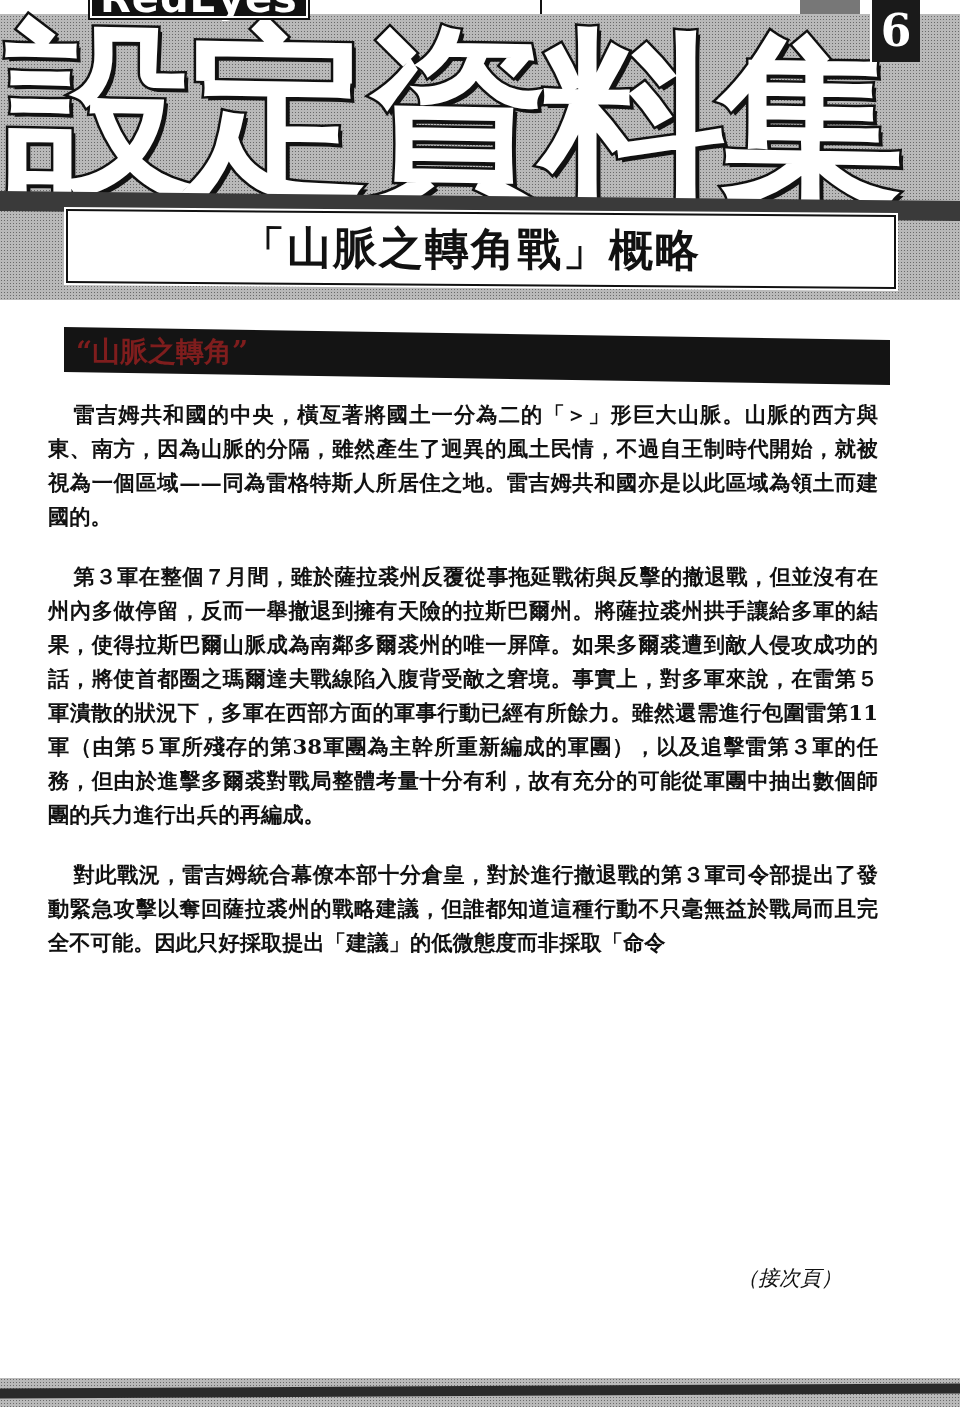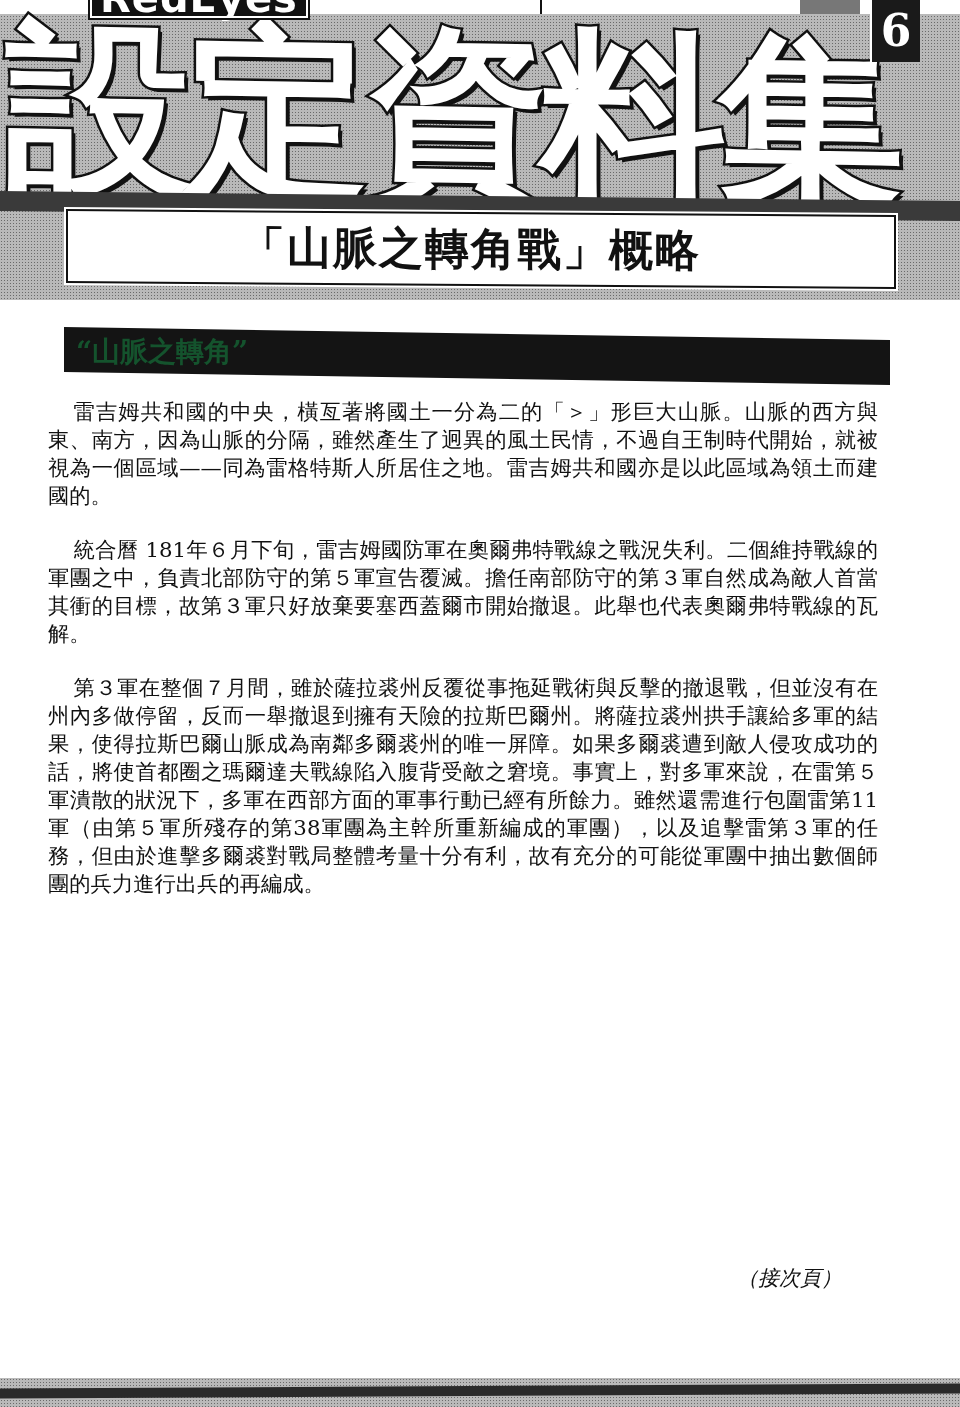--- a/index.html
+++ b/index.html
@@ -62,29 +62,29 @@
     }
     .subtitle {
       font-family: "DejaVu Sans", sans-serif; font-weight: bold; font-size: 44px;
       letter-spacing: 2px; color: #111; margin-left: -20px;
     }
     .section-bar {
       position: absolute; left: 64px; top: 327px; width: 826px; height: 45px;
       background: #141414; transform: skewY(0.9deg); transform-origin: left top;
     }
     .section-title {
-      position: absolute; left: 76px; top: 330px; color: #14532d;
+      position: absolute; left: 76px; top: 330px; color: #7f1d1d;
       font-family: "DejaVu Serif", serif; font-weight: bold; font-size: 28px; line-height: 44px;
     }
     .body-text {
       position: absolute; left: 48px; top: 398px; width: 830px;
     }
     .para {
-      font-size: 21.3px; line-height: 28px; margin: 0 0 26px 0;
-      text-indent: 1.2em; text-align: justify; letter-spacing: 0px;
+      font-size: 21.3px; line-height: 34px; margin: 0 0 26px 0;
+      text-indent: 1.2em; text-align: justify; letter-spacing: 0px; font-weight: bold;
     }
     .continued {
       position: absolute; right: 118px; top: 1264px; font-size: 21px; font-style: italic;
     }
     .footer-band {
       position: absolute; left: 0; top: 1378px; width: 960px; height: 29px;
     }
     .footer-dark {
       position: absolute; left: 0; top: 1386px; width: 960px; height: 10px;
       background: #2a2a2a; transform: skewY(-0.3deg);
@@ -104,20 +104,20 @@
   <div class="subtitle-box">
     <span class="subtitle">「山脈之轉角戰」概略</span>
   </div>
 </div>
 
 <div class="section-bar"></div>
 <div class="section-title">“山脈之轉角”</div>
 
 <div class="body-text">
   <p class="para">雷吉姆共和國的中央，橫亙著將國土一分為二的「＞」形巨大山脈。山脈的西方與東、南方，因為山脈的分隔，雖然產生了迥異的風土民情，不過自王制時代開始，就被視為一個區域——同為雷格特斯人所居住之地。雷吉姆共和國亦是以此區域為領土而建國的。</p>
-  <p class="para">統合曆 181年６月下旬，雷吉姆國防軍在奧爾弗特戰線之戰況失利。二個維持戰線的軍團之中，負責北部防守的第５軍宣告覆滅。擔任南部防守的第３軍自然成為敵人首當其衝的目標，故第３軍只好放棄要塞西蓋爾市開始撤退。此舉也代表奧爾弗特戰線的瓦解。</p>
   <p class="para">第３軍在整個７月間，雖於薩拉裘州反覆從事拖延戰術與反擊的撤退戰，但並沒有在州內多做停留，反而一舉撤退到擁有天險的拉斯巴爾州。將薩拉裘州拱手讓給多軍的結果，使得拉斯巴爾山脈成為南鄰多爾裘州的唯一屏障。如果多爾裘遭到敵人侵攻成功的話，將使首都圈之瑪爾達夫戰線陷入腹背受敵之窘境。事實上，對多軍來說，在雷第５軍潰散的狀況下，多軍在西部方面的軍事行動已經有所餘力。雖然還需進行包圍雷第11軍（由第５軍所殘存的第38軍團為主幹所重新編成的軍團），以及追擊雷第３軍的任務，但由於進擊多爾裘對戰局整體考量十分有利，故有充分的可能從軍團中抽出數個師團的兵力進行出兵的再編成。</p>
+  <p class="para">對此戰況，雷吉姆統合幕僚本部十分倉皇，對於進行撤退戰的第３軍司令部提出了發動緊急攻擊以奪回薩拉裘州的戰略建議，但誰都知道這種行動不只毫無益於戰局而且完全不可能。因此只好採取提出「建議」的低微態度而非採取「命令</p>
 </div>
 
 <div class="continued">（接次頁）</div>
 
 <div class="footer-band halftone"></div>
 <div class="footer-dark"></div>
 
 </body></html>

